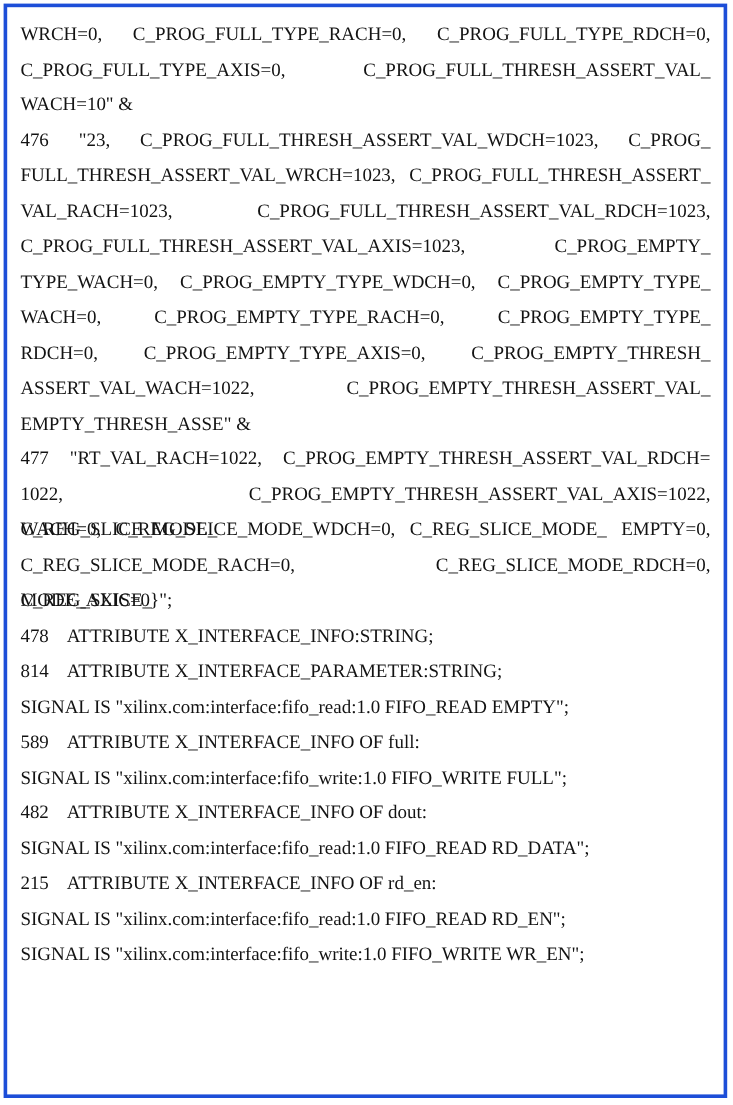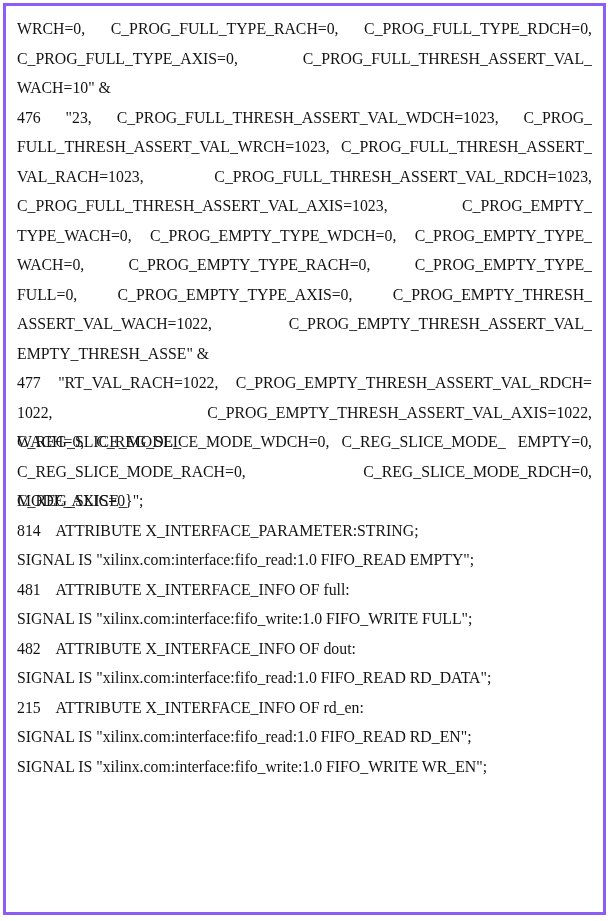--- a/index.html
+++ b/index.html
@@ -13,21 +13,21 @@
     position: relative;
     font-family: "Liberation Serif", serif;
   }
   .page-frame {
     position: absolute;
     left: 3px;
     top: 3px;
     width: 603px;
     height: 912px;
     box-sizing: border-box;
-    border: 3px solid #8b5cf6;
+    border: 3px solid #1d4ed8;
     background: #ffffff;
     padding: 8px 11px 0 11px;
     overflow: hidden;
   }
   .code-line {
     font-size: 15.8px;
     line-height: 29.5px;
     height: 29.5px;
     color: #131313;
     white-space: pre;
@@ -46,31 +46,32 @@
   <div id="code-lines">
       <div class="code-line justified">WRCH=0, C_PROG_FULL_TYPE_RACH=0, C_PROG_FULL_TYPE_RDCH=0,</div>
       <div class="code-line justified">C_PROG_FULL_TYPE_AXIS=0, C_PROG_FULL_THRESH_ASSERT_VAL_</div>
       <div class="code-line">WACH=10" &amp;</div>
       <div class="code-line justified">476 "23, C_PROG_FULL_THRESH_ASSERT_VAL_WDCH=1023, C_PROG_</div>
       <div class="code-line justified">FULL_THRESH_ASSERT_VAL_WRCH=1023, C_PROG_FULL_THRESH_ASSERT_</div>
       <div class="code-line justified">VAL_RACH=1023, C_PROG_FULL_THRESH_ASSERT_VAL_RDCH=1023,</div>
       <div class="code-line justified">C_PROG_FULL_THRESH_ASSERT_VAL_AXIS=1023, C_PROG_EMPTY_</div>
       <div class="code-line justified">TYPE_WACH=0, C_PROG_EMPTY_TYPE_WDCH=0, C_PROG_EMPTY_TYPE_</div>
       <div class="code-line justified">WACH=0, C_PROG_EMPTY_TYPE_RACH=0, C_PROG_EMPTY_TYPE_</div>
-      <div class="code-line justified">FULL=0, C_PROG_EMPTY_TYPE_AXIS=0, C_PROG_EMPTY_THRESH_</div>
+      <div class="code-line justified">RDCH=0, C_PROG_EMPTY_TYPE_AXIS=0, C_PROG_EMPTY_THRESH_</div>
       <div class="code-line justified">ASSERT_VAL_WACH=1022, C_PROG_EMPTY_THRESH_ASSERT_VAL_</div>
       <div class="code-line">EMPTY_THRESH_ASSE" &amp;</div>
       <div class="code-line justified">477 "RT_VAL_RACH=1022, C_PROG_EMPTY_THRESH_ASSERT_VAL_RDCH=</div>
       <div class="code-line justified">1022, C_PROG_EMPTY_THRESH_ASSERT_VAL_AXIS=1022, C_REG_SLICE_MODE_</div>
       <div class="code-line justified">WACH=0, C_REG_SLICE_MODE_WDCH=0, C_REG_SLICE_MODE_ EMPTY=0,</div>
       <div class="code-line justified">C_REG_SLICE_MODE_RACH=0, C_REG_SLICE_MODE_RDCH=0, C_REG_SLICE_</div>
       <div class="code-line">MODE_AXIS=0}";</div>
+      <div class="code-line">478    ATTRIBUTE X_INTERFACE_INFO:STRING;</div>
       <div class="code-line">814    ATTRIBUTE X_INTERFACE_PARAMETER:STRING;</div>
       <div class="code-line">SIGNAL IS "xilinx.com:interface:fifo_read:1.0 FIFO_READ EMPTY";</div>
-      <div class="code-line">481    ATTRIBUTE X_INTERFACE_INFO OF full:</div>
+      <div class="code-line">589    ATTRIBUTE X_INTERFACE_INFO OF full:</div>
       <div class="code-line">SIGNAL IS "xilinx.com:interface:fifo_write:1.0 FIFO_WRITE FULL";</div>
       <div class="code-line">482    ATTRIBUTE X_INTERFACE_INFO OF dout:</div>
       <div class="code-line">SIGNAL IS "xilinx.com:interface:fifo_read:1.0 FIFO_READ RD_DATA";</div>
       <div class="code-line">215    ATTRIBUTE X_INTERFACE_INFO OF rd_en:</div>
       <div class="code-line">SIGNAL IS "xilinx.com:interface:fifo_read:1.0 FIFO_READ RD_EN";</div>
       <div class="code-line">SIGNAL IS "xilinx.com:interface:fifo_write:1.0 FIFO_WRITE WR_EN";</div>
     </div>
 </div>
 
 </body></html>

